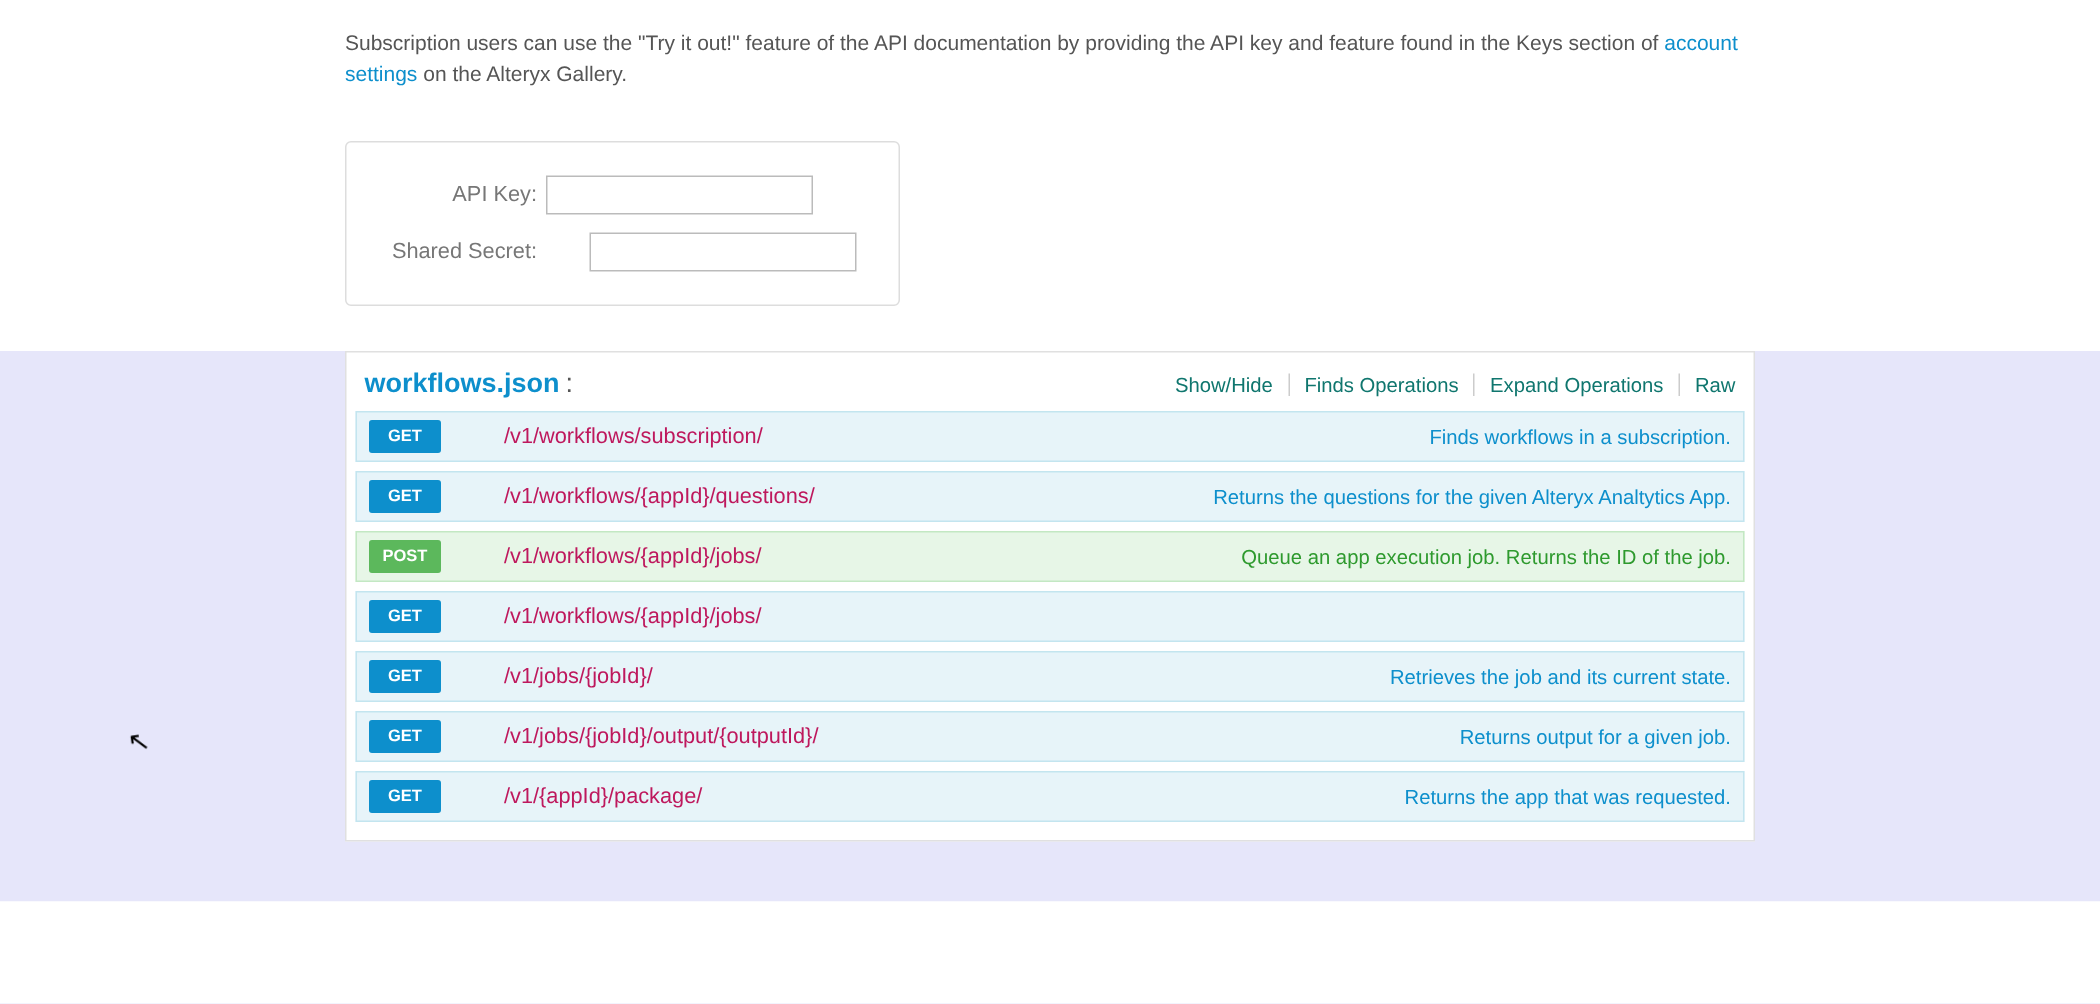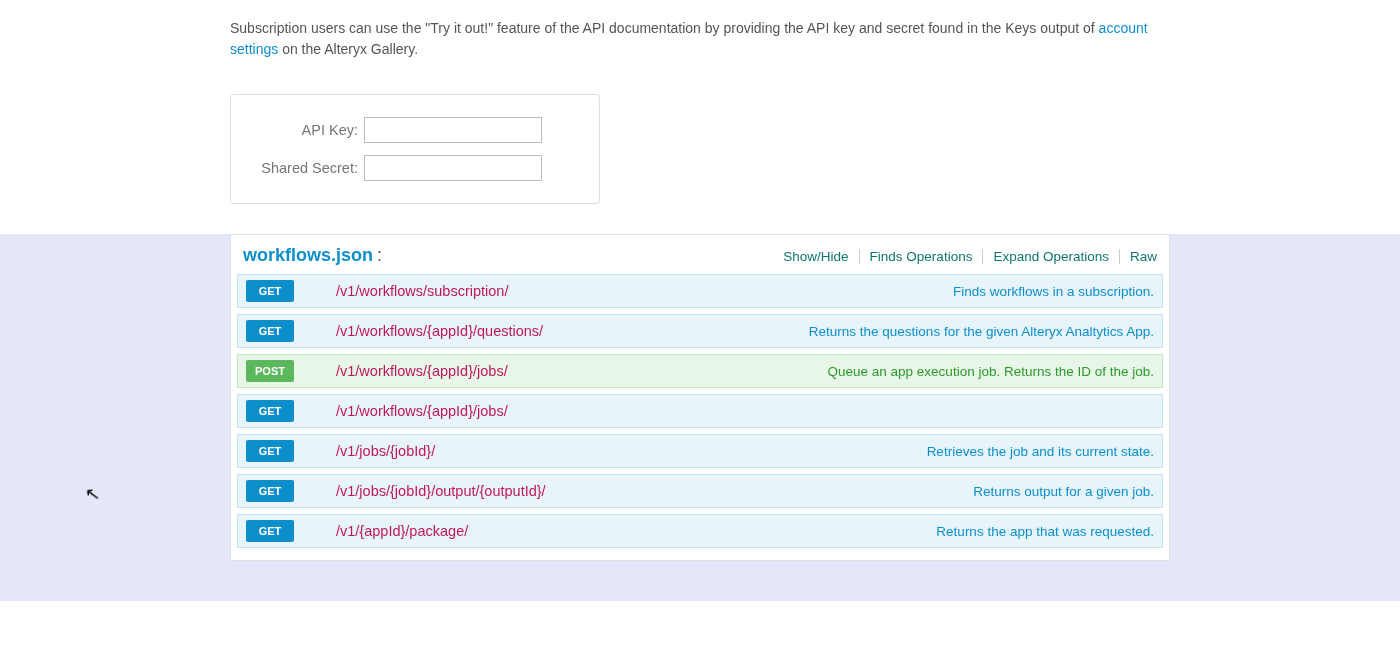--- a/index.html
+++ b/index.html
@@ -3,21 +3,21 @@
 <meta charset="utf-8">
 <style>
   * { box-sizing: border-box; margin: 0; padding: 0; }
   body { font-family: "Helvetica Neue", Helvetica, Arial, sans-serif; font-size: 14px; color: #333; background: #fff; }
   .top { background: #fff; padding: 0 0 30px 0; }
   .container { width: 940px; margin: 0 auto; }
   .intro { color: #555; padding-top: 18px; line-height: 1.5; }
   .intro a { color: #0d8fcc; text-decoration: none; }
   .cred-box { border: 1px solid #ddd; border-radius: 4px; padding: 22px 28px; margin-top: 34px; display: inline-block; width: 370px; }
   .cred-row { display: flex; align-items: center; margin-bottom: 12px; }
-  .cred-row:last-child { margin-bottom: 0; }
+  .cred-row:last-child { margin-bottom: 0; justify-content: space-between; }
   .cred-row label { flex: 0 0 105px; text-align: right; padding-right: 6px; color: #777; font-size: 14.5px; }
   .cred-row input { width: 178px; height: 26px; border: 1px solid #bbb; padding: 2px 4px; font-size: 13px; }
   .accordion { margin-top: 28px; }
   .acc-item { background: #f4f4f4; border: 1px solid #e0e0e0; padding: 9px 18px; color: #666; font-size: 14.5px; margin-bottom: 6px; cursor: pointer; }
   .acc-item .chev { font-family: monospace; margin-right: 12px; color: #999; }
   .bottom { background: #e6e6fa; padding-bottom: 40px; }
   .api-block { background: #fff; border: 1px solid #e0e0e0; }
   .api-header { display: flex; align-items: baseline; padding: 10px 12px 8px 12px; }
   .api-title { color: #0d8fcc; font-weight: 700; font-size: 18px; }
   .api-title-colon { color: #555; font-size: 18px; margin-left: 4px; }
@@ -35,21 +35,21 @@
   .ep .desc { color: #0d8fcc; }
   .ep.post .desc { color: #2e9a2e; }
   .cursor { position: fixed; left: 85px; top: 483px; font-size: 18px; color: #000; pointer-events: none; transform: rotate(-8deg); }
 </style>
 </head>
 <body>
 
 <div class="top">
   <div class="container">
     <p class="intro">
-      <span>Subscription users can use the "Try it out!" feature of the API documentation by providing the API key and secret found in the Keys output of </span><a href="#">account settings</a><span> on the Alteryx Gallery.</span>
+      <span>Subscription users can use the "Try it out!" feature of the API documentation by providing the API key and feature found in the Keys section of </span><a href="#">account settings</a><span> on the Alteryx Gallery.</span>
     </p>
 
     <div class="cred-box">
       <div class="cred-row">
         <label>API Key:</label>
         <input type="text" value="" style="">
       </div>
       <div class="cred-row">
         <label>Shared Secret:</label>
         <input type="text" value="" style="">

